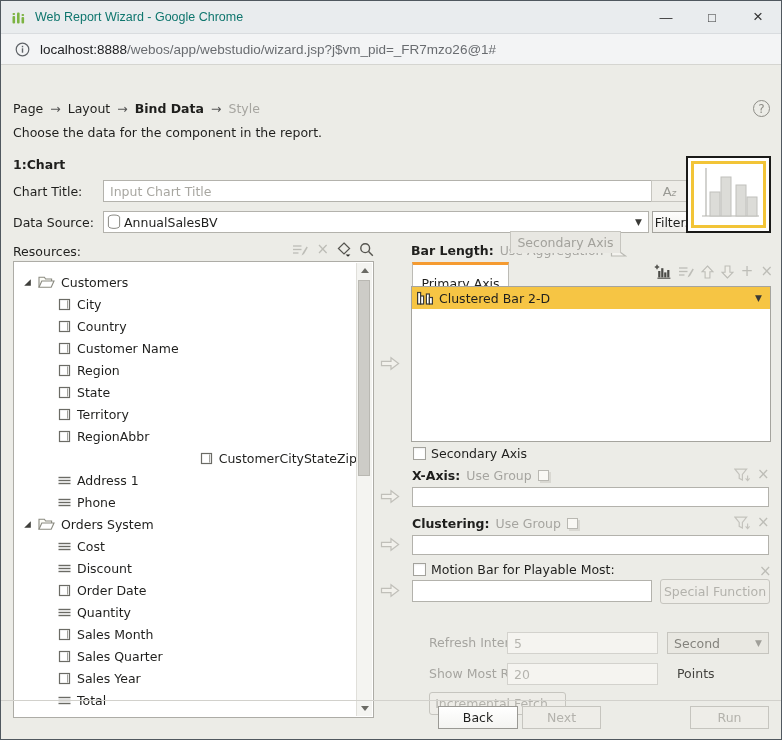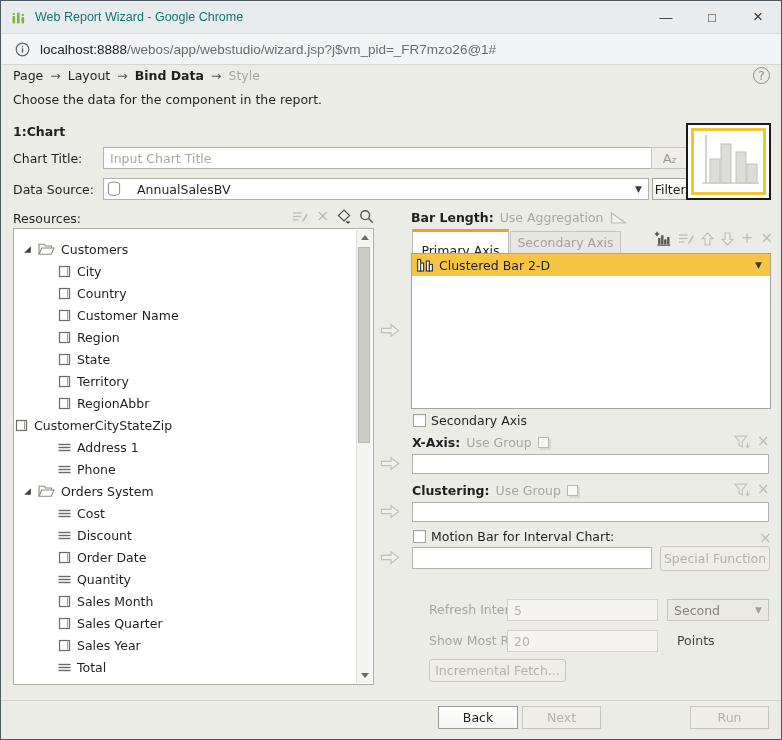--- a/index.html
+++ b/index.html
@@ -20,21 +20,21 @@
     color:#333;cursor:default;font-size:13px;}
   .winbtn.close{font-size:17px;}
   
   .urlbar{position:absolute;left:0;top:33px;width:100%;height:30px;background:#f3f4f5;
     border-bottom:1px solid #d5d5d1;display:flex;align-items:center;
     font-family:"Liberation Sans",sans-serif;}
   .urlbar .infoicon{margin:0 10px 0 14px;display:flex;}
   .url{font-size:13.5px;color:#202124;white-space:nowrap;}
   .url .path{color:#696c70;}
   
-  .abs{position:absolute;}
+  .abs{position:absolute;margin-top:33px;}
   .lbl{font-size:12.5px;color:#1f1f1d;white-space:nowrap;}
   .dim{color:#a6a5a0;}
   .bold{font-weight:bold;}
   .inputbox{box-sizing:border-box;background:#fff;border:1px solid #b3b2ac;height:22px;
     font-family:inherit;font-size:12.5px;color:#1f1f1d;padding:0 6px;outline:none;}
   .inputbox::placeholder{color:#a8a7a1;}
   .btn{box-sizing:border-box;display:flex;align-items:center;justify-content:center;
     background:linear-gradient(#fdfdfc,#f0efeb);border:1px solid #a5a49e;
     font-size:12.5px;color:#1f1f1d;cursor:default;}
   .btn.disabled{background:#eeede8;border-color:#c6c5bf;color:#b3b2ac;}
@@ -135,21 +135,21 @@
 
   <div class="abs lbl bold" style="left:12px;top:123px;">1:Chart</div>
 
   <div class="abs lbl" style="left:12px;top:150px;">Chart Title:</div>
   <input class="abs inputbox" style="left: 102px; top: 146px; width: 657px;" placeholder="Input Chart Title">
   <div class="abs btn disabled" style="left:650px;top:146px;width:37px;height:22px;">
     <span style="color:#9a9a94;font-size:13px;">A<span style="font-size:9px;font-style:italic;">z</span></span>
   </div>
 
   <div class="abs lbl" style="left:12px;top:181px;">Data Source:</div>
-  <div class="abs inputbox hrow" style="left:102px;top:177px;width:546px;display:flex;gap:16px;padding:0 6px 0 3px;">
+  <div class="abs inputbox hrow" style="left:102px;top:177px;width:546px;display:flex;gap:3px;padding:0 6px 0 3px;">
     <span class="ticon">
         <svg width="14" height="16" viewBox="0 0 14 16">
           <ellipse cx="7" cy="3.2" rx="5.6" ry="2.2" fill="#fff" stroke="#8a8a84"></ellipse>
           <path d="M1.4 3.2 v9c0 1.2 2.5 2.2 5.6 2.2 s5.6-1 5.6-2.2 v-9" fill="#fff" stroke="#8a8a84"></path>
         </svg>
       </span>
     <span>AnnualSalesBV</span>
     <span class="caret" style="margin-left:auto;">▼</span>
   </div>
   <div class="abs btn" style="left:651px;top:177px;width:47px;height:22px;">Filter...</div>
@@ -270,21 +270,21 @@
         </div>
         <div class="tree-row" style="padding-left: 43px;">
           <span class="ticon">
             <svg width="13" height="13" viewBox="0 0 13 13">
               <rect x="1.5" y="1.5" width="10" height="10" fill="#fff" stroke="#6b6b65" stroke-width="1.2"></rect>
               <line x1="9.6" y1="2.4" x2="9.6" y2="10.6" stroke="#9a9a94" stroke-width="1"></line>
             </svg>
           </span>
           <span>RegionAbbr</span>
         </div>
-        <div class="tree-row" style="">
+        <div class="tree-row" style=" justify-content: flex-end;">
           <span class="ticon">
             <svg width="13" height="13" viewBox="0 0 13 13">
               <rect x="1.5" y="1.5" width="10" height="10" fill="#fff" stroke="#6b6b65" stroke-width="1.2"></rect>
               <line x1="9.6" y1="2.4" x2="9.6" y2="10.6" stroke="#9a9a94" stroke-width="1"></line>
             </svg>
           </span>
           <span>CustomerCityStateZip</span>
         </div>
         <div class="tree-row" style="padding-left: 43px;">
           <span class="ticon">
@@ -555,21 +555,21 @@
             <path d="M11.6 10.4 L13.6 12.6 L15.6 10.4"></path>
           </g>
         </svg>
       </span>
     <span class="gicon">×</span>
   </div>
   <input class="abs inputbox" style="left: 411px; top: 501px; width: 357px; height: 20px;" value="">
 
   <div class="abs hrow" style="left:412px;top:528px;gap:5px;">
     <span class="cb"></span>
-    <span class="lbl">Motion Bar for Interval Chart:</span>
+    <span class="lbl">Motion Bar for Playable Most:</span>
   </div>
   <span class="abs gicon" style="left:758px;top:530px;">×</span>
   <input class="abs inputbox" style="left: 411px; top: 546px; width: 240px; height: 22px;" value="">
   <div class="abs btn disabled rounded" style="left:659px;top:545px;width:110px;height:25px;">Special Function</div>
 
 
   <div class="abs lbl dim" style="left:428px;top:601px;">Refresh Interval:</div>
   <input class="abs dinput" style="left: 506px; top: 598px; width: 151px; height: 22px;" disabled="" value="5">
   <div class="abs selectbox" style="left:666px;top:598px;width:102px;height:22px;">
     <span>Second</span>

